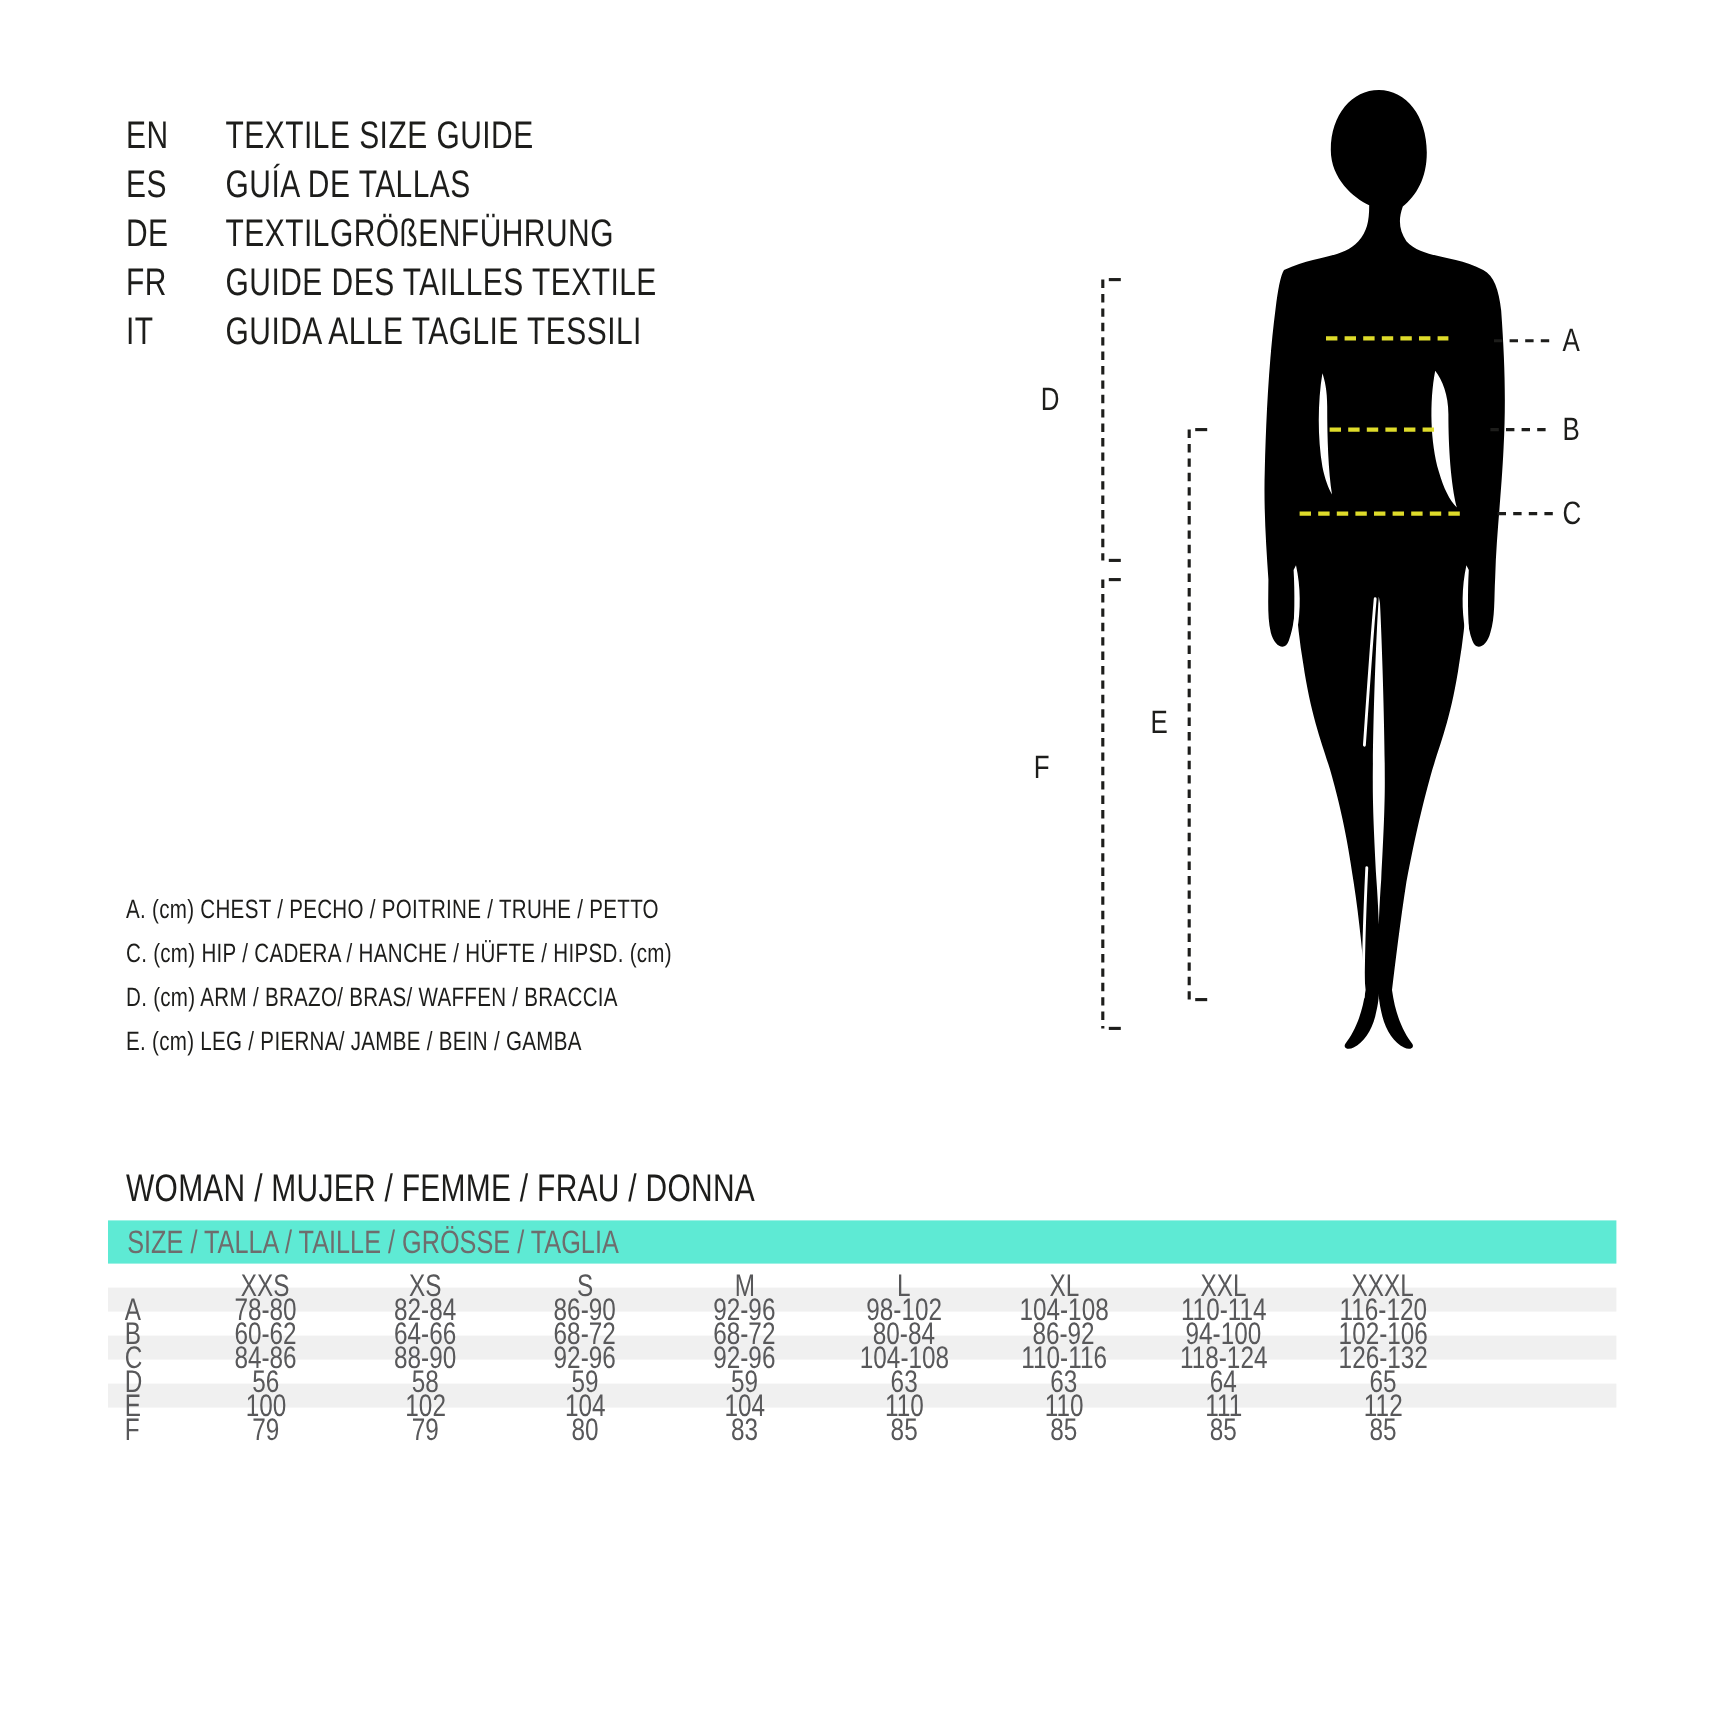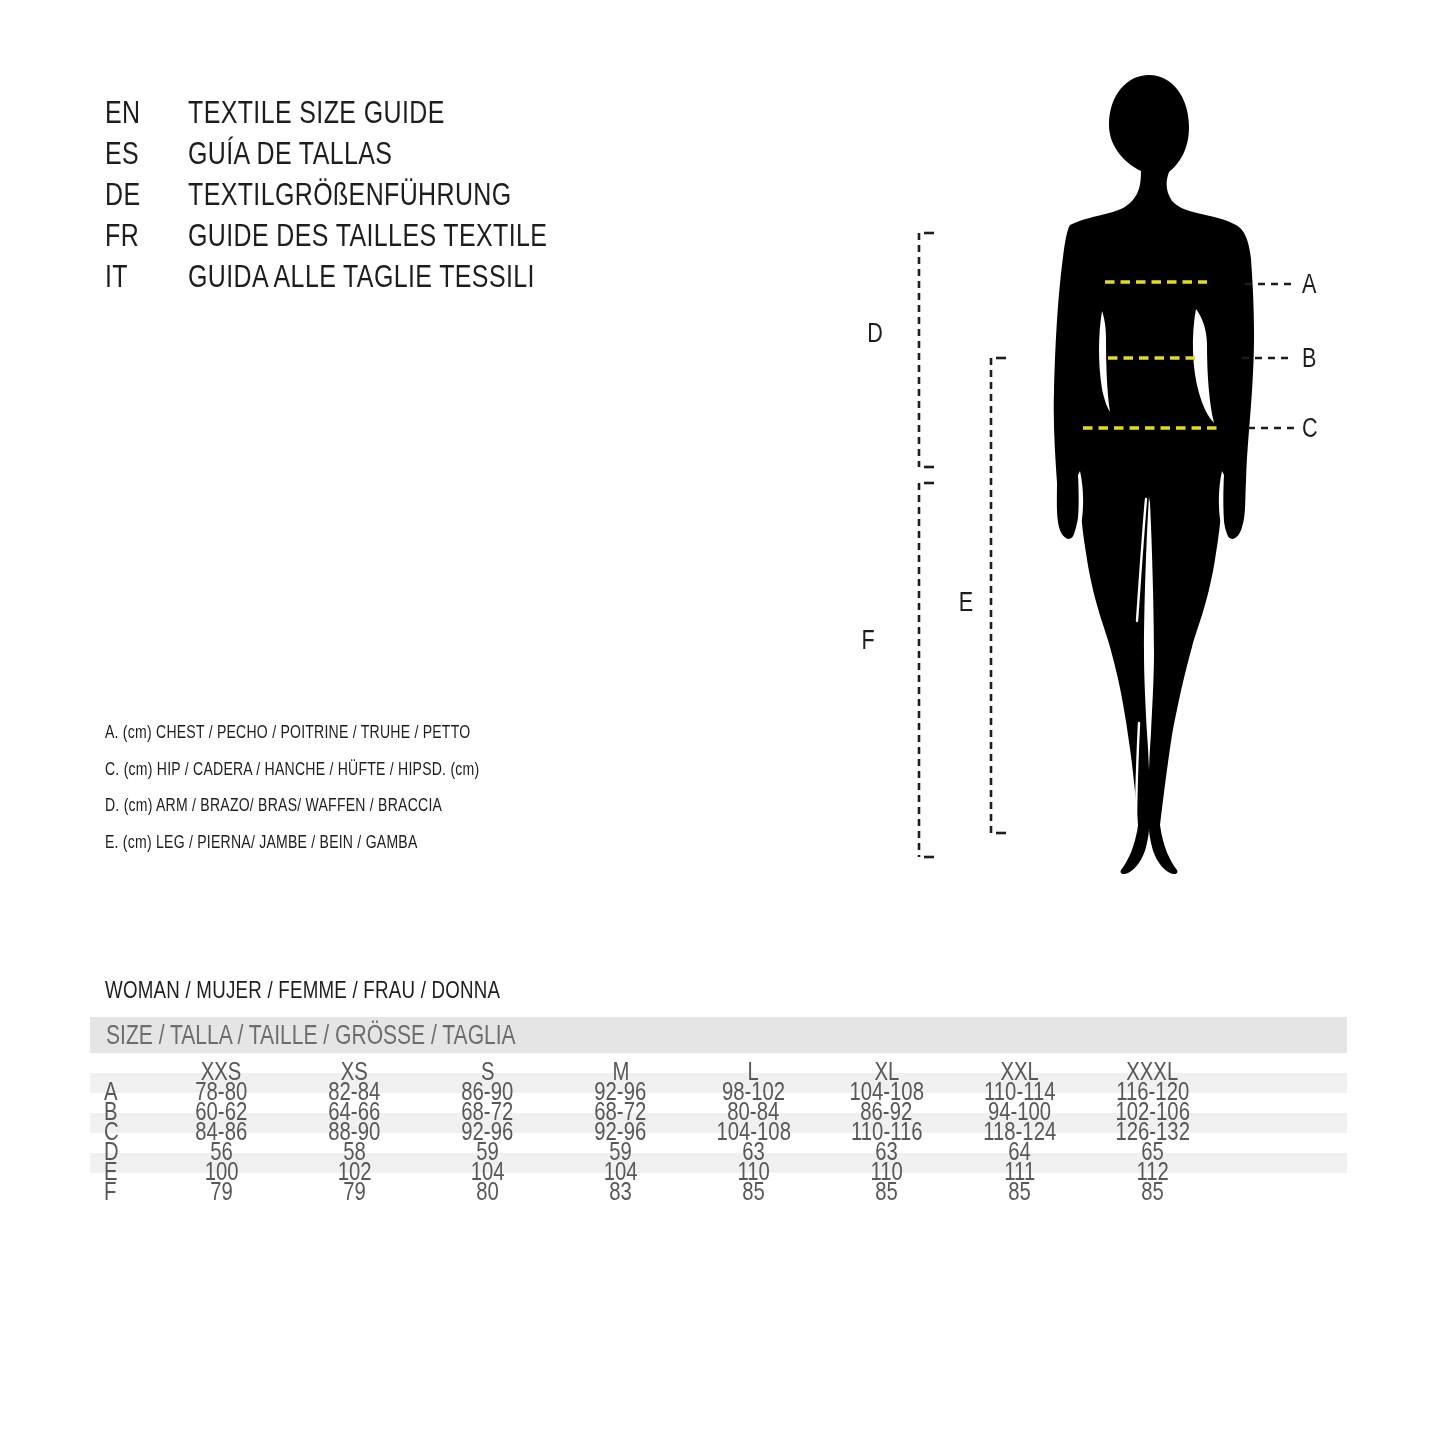--- a/index.html
+++ b/index.html
@@ -15,29 +15,29 @@
   .cond{display:inline-block;transform:scaleX(0.78);transform-origin:0 50%;white-space:nowrap;}
   .condc{display:inline-block;transform:scaleX(0.78);transform-origin:50% 50%;white-space:nowrap;}
 
   
   .lang-block{position:absolute;left:105px;top:92px;font-size:32px;line-height:41px;letter-spacing:.5px;}
   .lang-row{height:41px;}
   .lang-code{display:inline-block;width:83px;vertical-align:top;}
   .lang-title{display:inline-block;vertical-align:top;}
 
   
-  .desc-block{position:absolute;left:105px;top:714px;font-size:18px;line-height:36.5px;letter-spacing:.3px;}
+  .desc-block{position:absolute;left:105px;top:740px;font-size:22px;line-height:36.5px;letter-spacing:.3px;}
   .desc-row{height:36.5px;}
 
   
-  .gender-line{position:absolute;left:105px;top:976px;font-size:24px;line-height:28px;letter-spacing:.3px;}
+  .gender-line{position:absolute;left:105px;top:976px;font-size:32px;line-height:28px;letter-spacing:.3px;}
 
   
   .size-table{position:absolute;left:90px;top:1017px;width:1257px;}
-  .t-header{height:36px;background:#e5e5e5;color:#6e6d6d;font-size:27px;line-height:37px;padding-left:16px;}
+  .t-header{height:36px;background:#5eead4;color:#6e6d6d;font-size:27px;line-height:37px;padding-left:16px;}
   .t-row{display:grid;grid-template-columns:65px repeat(8,133px) 1fr;height:20px;line-height:36px;
          font-size:26px;color:#58585a;}
   .t-row.stripe{background:#f0f0f0;}
   .t-rl{padding-left:14px;text-align:left;}
   .t-cell{text-align:center;}
 
   
   .figure-area{position:absolute;left:830px;top:60px;width:600px;height:840px;}
   .silhouette-svg{position:absolute;left:216px;top:13px;width:220px;height:810px;}
   .lines-svg{position:absolute;left:0;top:0;width:600px;height:840px;}

